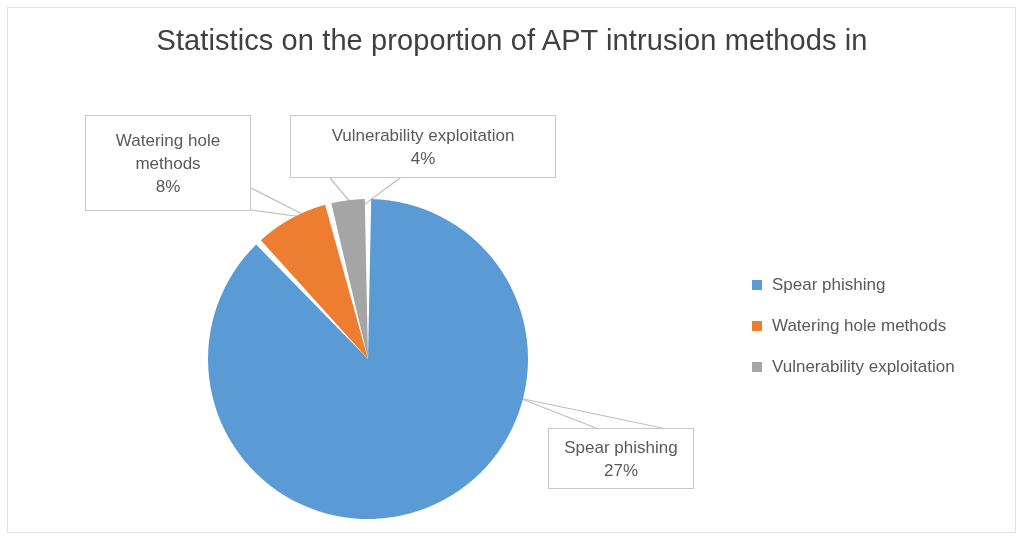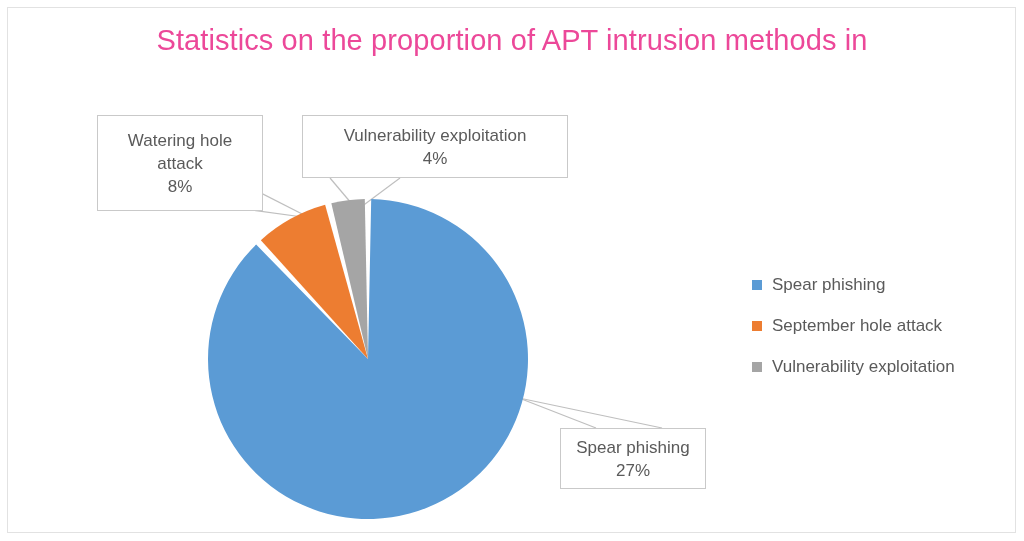--- a/index.html
+++ b/index.html
@@ -28,21 +28,21 @@
   }
   
   #chart-title {
     position: absolute;
     left: 112px;
     top: 20px;
     width: 800px;
     text-align: center;
     font-size: 29px;
     line-height: 40px;
-    color: #ec4899;
+    color: #404040;
     font-weight: normal;
     letter-spacing: 0.1px;
   }
   #chart-title .t-line { display: block; }
   
   #plot-svg {
     position: absolute;
     left: 0;
     top: 0;
     width: 1024px;
@@ -56,21 +56,20 @@
     background: #ffffff;
     color: #5a5a5a;
     font-size: 17px;
     line-height: 23px;
     text-align: center;
     display: flex;
     flex-direction: column;
     align-items: center;
     justify-content: center;
     padding: 2px 6px;
-    margin-left: 12px;
   }
   #callout-watering-hole {
     left: 85px;  top: 115px;  width: 166px; height: 96px;
   }
   #callout-vulnerability {
     left: 290px; top: 115px;  width: 266px; height: 63px;
   }
   #callout-spear-phishing {
     left: 548px; top: 428px;  width: 146px; height: 61px;
   }
@@ -130,42 +129,42 @@
 
     <g id="pie-slices">
         <path d="M 368 359 L 371.21 199.03 A 160 160 0 1 1 256.15 244.59 Z" fill="#5B9BD5"></path>
         <path d="M 368 359 L 260.84 240.19 A 160 160 0 0 1 325.11 204.86 Z" fill="#ED7D31"></path>
         <path d="M 368 359 L 331.33 203.26 A 160 160 0 0 1 364.79 199.03 Z" fill="#A5A5A5"></path>
       </g>
   </svg>
 
   <div class="callout" id="callout-watering-hole">
     <span class="c-label">Watering hole</span>
-    <span class="c-label">attack</span>
+    <span class="c-label">methods</span>
     <span class="c-value">8%</span>
   </div>
 
   <div class="callout" id="callout-vulnerability">
     <span class="c-label">Vulnerability exploitation</span>
     <span class="c-value">4%</span>
   </div>
 
   <div class="callout" id="callout-spear-phishing">
     <span class="c-label">Spear phishing</span>
     <span class="c-value">27%</span>
   </div>
 
   <div id="legend">
       <div class="legend-item">
         <span class="legend-swatch" style="background: rgb(91, 155, 213);"></span>
         <span class="legend-label">Spear phishing</span>
       </div>
       <div class="legend-item">
         <span class="legend-swatch" style="background: rgb(237, 125, 49);"></span>
-        <span class="legend-label">September hole attack</span>
+        <span class="legend-label">Watering hole methods</span>
       </div>
       <div class="legend-item">
         <span class="legend-swatch" style="background: rgb(165, 165, 165);"></span>
         <span class="legend-label">Vulnerability exploitation</span>
       </div>
     </div>
 
 </div>
 
 </body></html>

